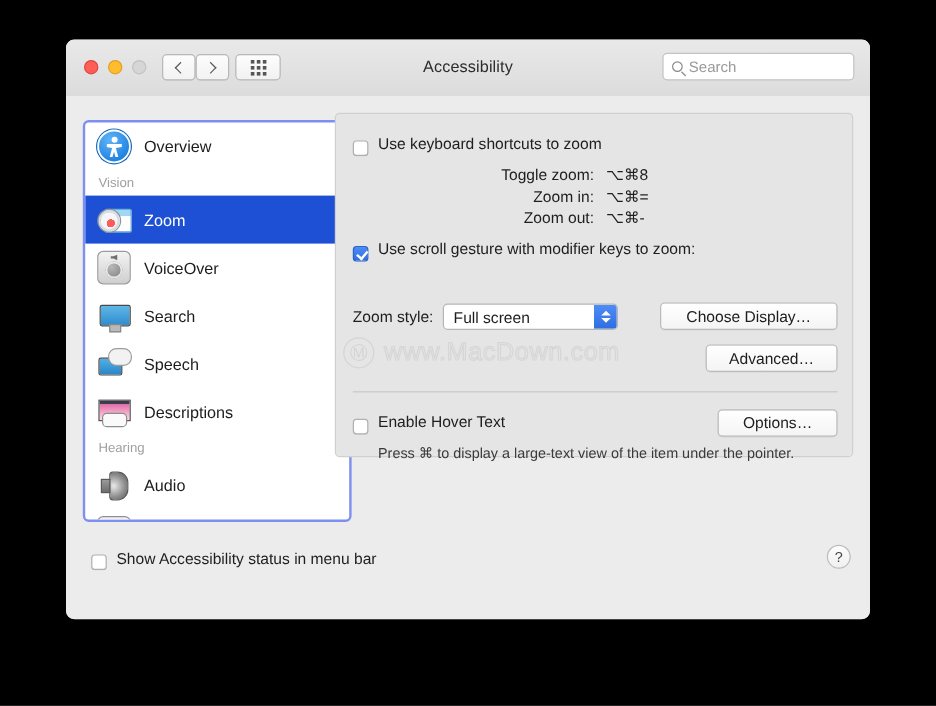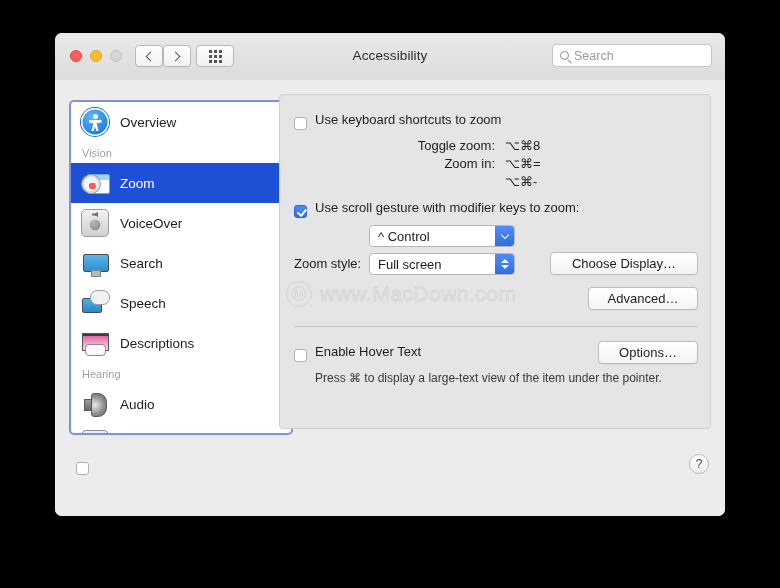--- a/index.html
+++ b/index.html
@@ -229,21 +229,21 @@
   }
   .ic-rtt::after {
     content:''; position:absolute; left:4px; top:14px;
     width:19px; height:9px; background:#4a4a4a;
     border-radius:1px;
   }
 
   
   #panel {
     position:absolute; left: 224px; top: 14px;
-    width: 432px; height: 335px;
+    width: 432px; height: 287px;
     background:#e5e5e5;
     border: 1px solid #d0d0d0;
     border-radius: 4px;
   }
 
   .cb {
     position:absolute; width:13px; height:13px;
     background:#fff; border:1px solid #b0b0b0; border-radius:3px;
     box-shadow: 0 0.5px 0 rgba(0,0,0,0.04);
   }
@@ -430,31 +430,26 @@
 
       <div class="cb" style="left:14px; top:22px;"></div>
       <div class="ptext" style="left:35px; top:17px;">Use keyboard shortcuts to zoom</div>
 
       <div class="rlabel" style="left:60px; top:43px; width:155px;">Toggle zoom:</div>
       <div class="kkey" style="left:225px; top:43px;">⌥⌘8</div>
 
       <div class="rlabel" style="left:60px; top:61px; width:155px;">Zoom in:</div>
       <div class="kkey" style="left:225px; top:61px;">⌥⌘=</div>
 
+      <div class="rlabel" style="left:60px; top:79px; width:155px;">Zoom out:</div>
       <div class="kkey" style="left:225px; top:79px;">⌥⌘-</div>
 
       <div class="cb on" style="left:14px; top:110px;"></div>
       <div class="ptext" style="left:35px; top:105px;">Use scroll gesture with modifier keys to zoom:</div>
 
-      <div class="popup" style="left:89px; top:130px; width:146px;">
-        <span>^ Control</span>
-        <span class="arrowbox">
-          <span class="dn"></span>
-        </span>
-      </div>
 
       <div class="ptext" style="left:14px; top:161px;">Zoom style:</div>
       <div class="popup" style="left:89px; top:158px; width:146px;">
         <span>Full screen</span>
         <span class="arrowbox">
           <span class="up2"></span>
             <span class="dn2"></span>
         </span>
       </div>
 
@@ -469,17 +464,18 @@
       <div class="divider" style="left:14px; top:231px; width:404px;"></div>
 
       <div class="cb" style="left:14px; top:254px;"></div>
       <div class="ptext" style="left:35px; top:249px;">Enable Hover Text</div>
       <div class="btn" style="left:318px; top:246px; width:100px;">Options…</div>
       <div class="ptext small dim" style="left:35px; top:276px;">Press ⌘ to display a large-text view of the item under the pointer.</div>
     </div>
 
     <div id="footer">
       <div class="cb" id="footer-cb"></div>
+      <div id="footer-label">Show Accessibility status in menu bar</div>
       <div id="help">?</div>
     </div>
 
   </div>
 </div>
 
 </body></html>

